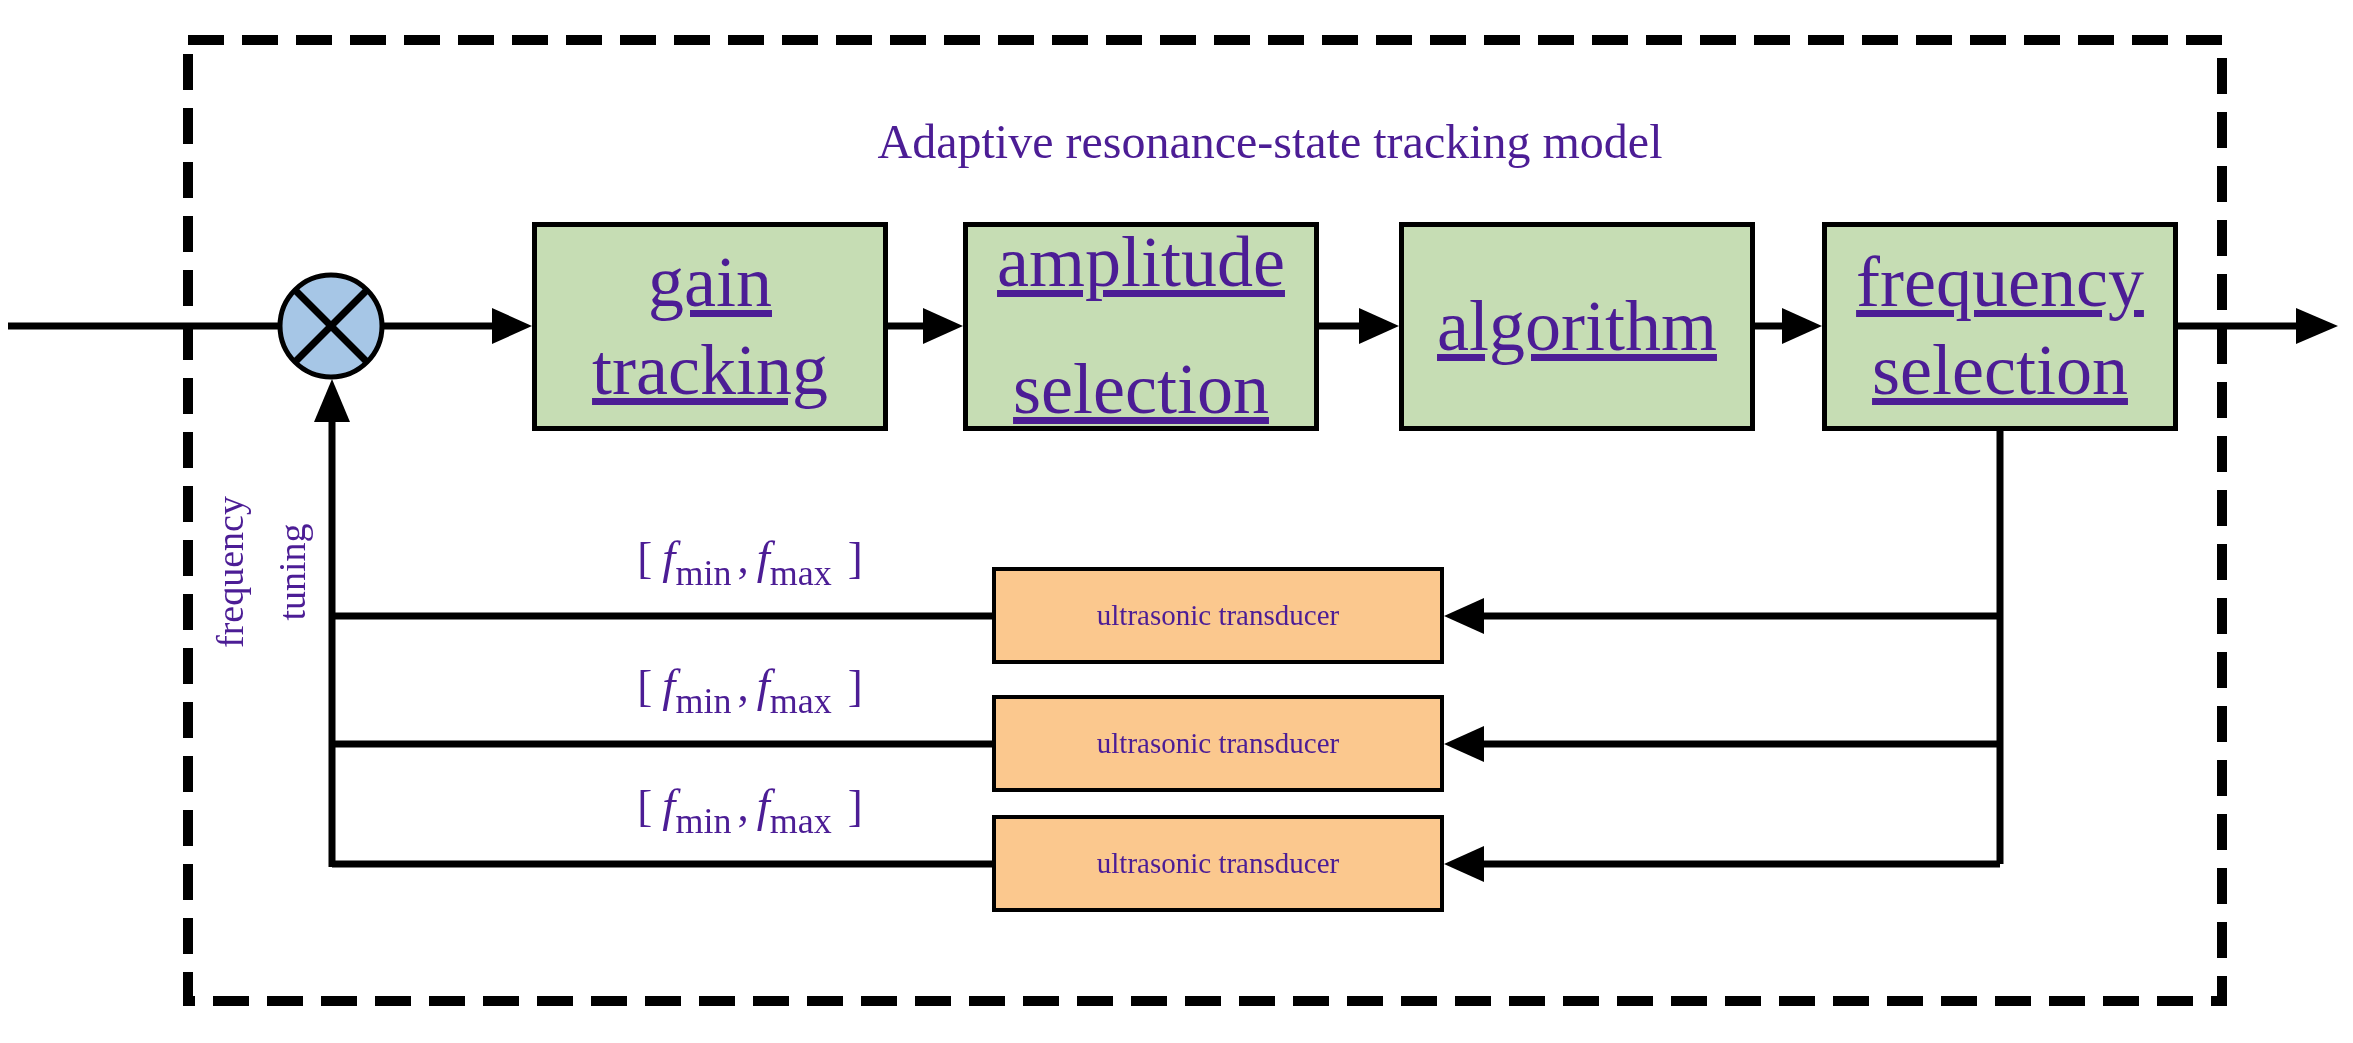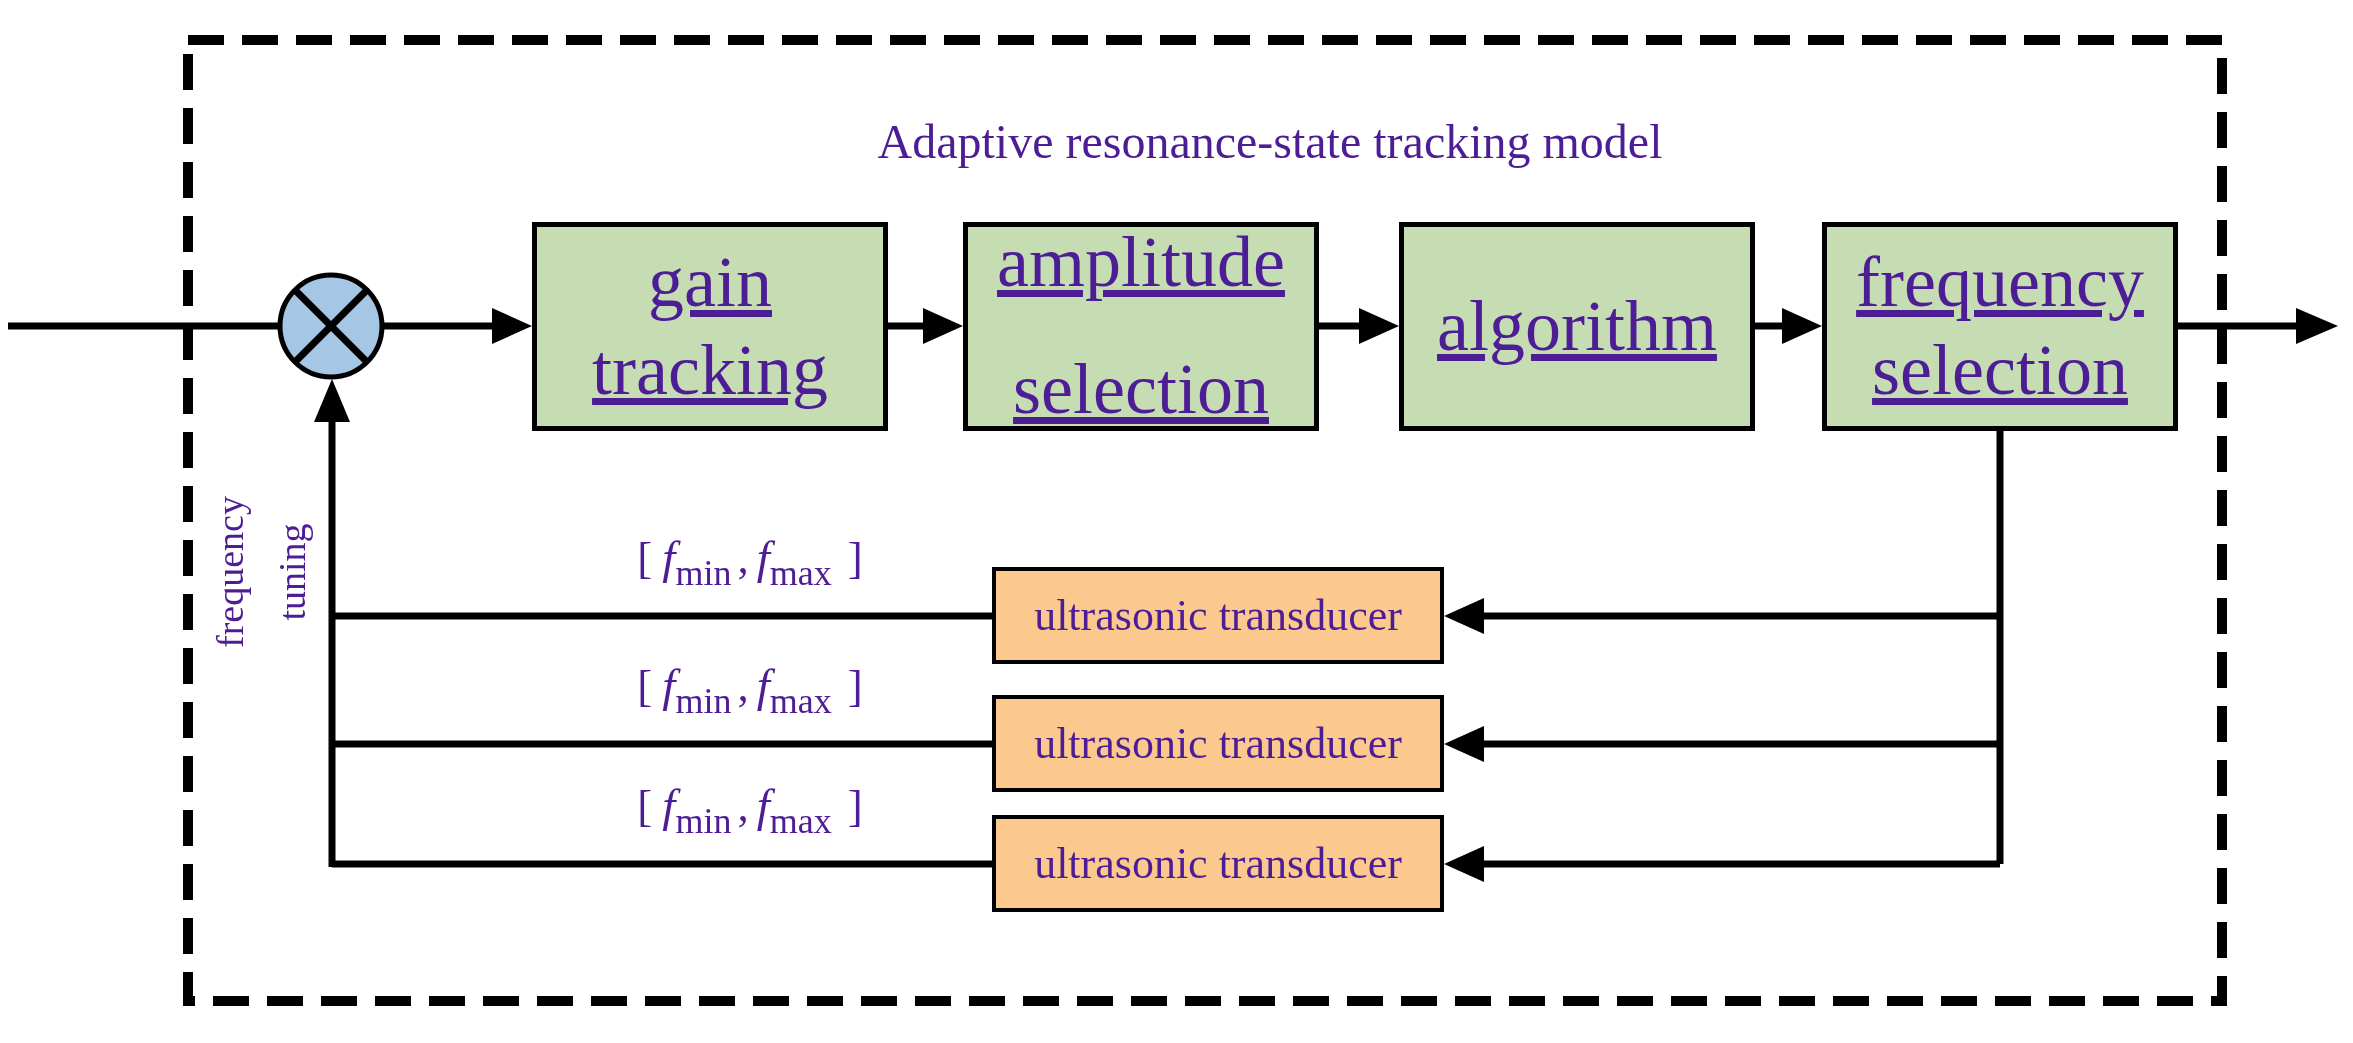--- a/index.html
+++ b/index.html
@@ -57,21 +57,21 @@
   .transducer {
     position: absolute;
     left: 992px;
     width: 452px;
     height: 97px;
     background: var(--block_orange);
     border: 4px solid #000;
     display: flex;
     align-items: center;
     justify-content: center;
-    font-size: 44px;
+    font-size: 29px;
     text-align: center;
   }
   .transducer.t0 { top: 567px; }
   .transducer.t1 { top: 695px; }
   .transducer.t2 { top: 815px; }
   .range-label {
     position: absolute;
     left: 590px;
     width: 320px;
     text-align: center;

